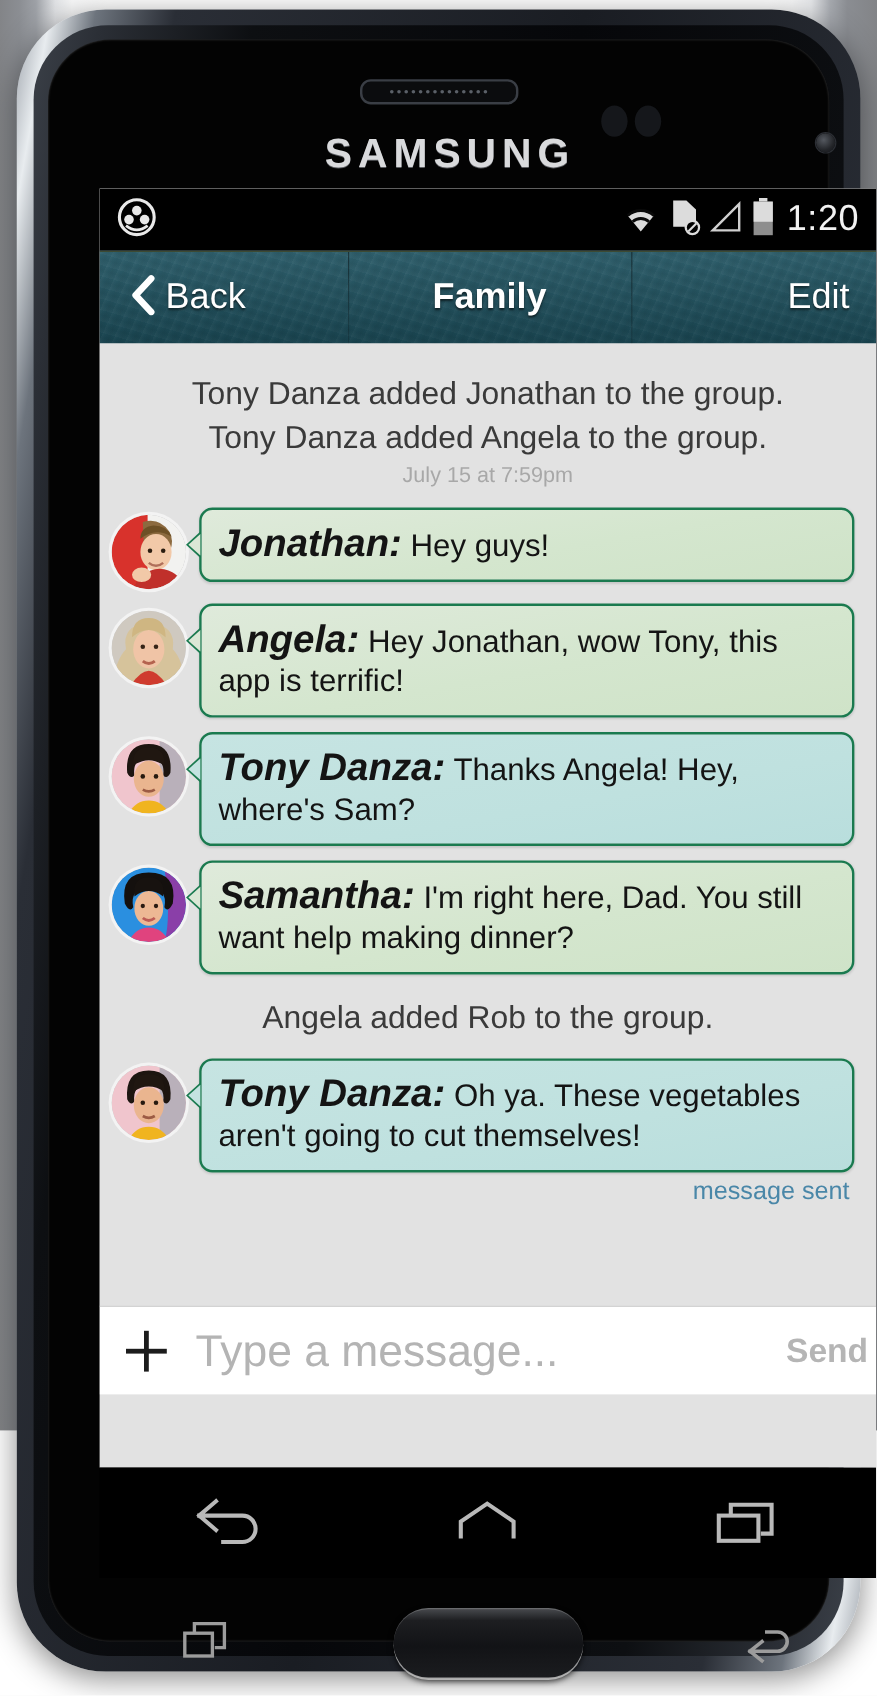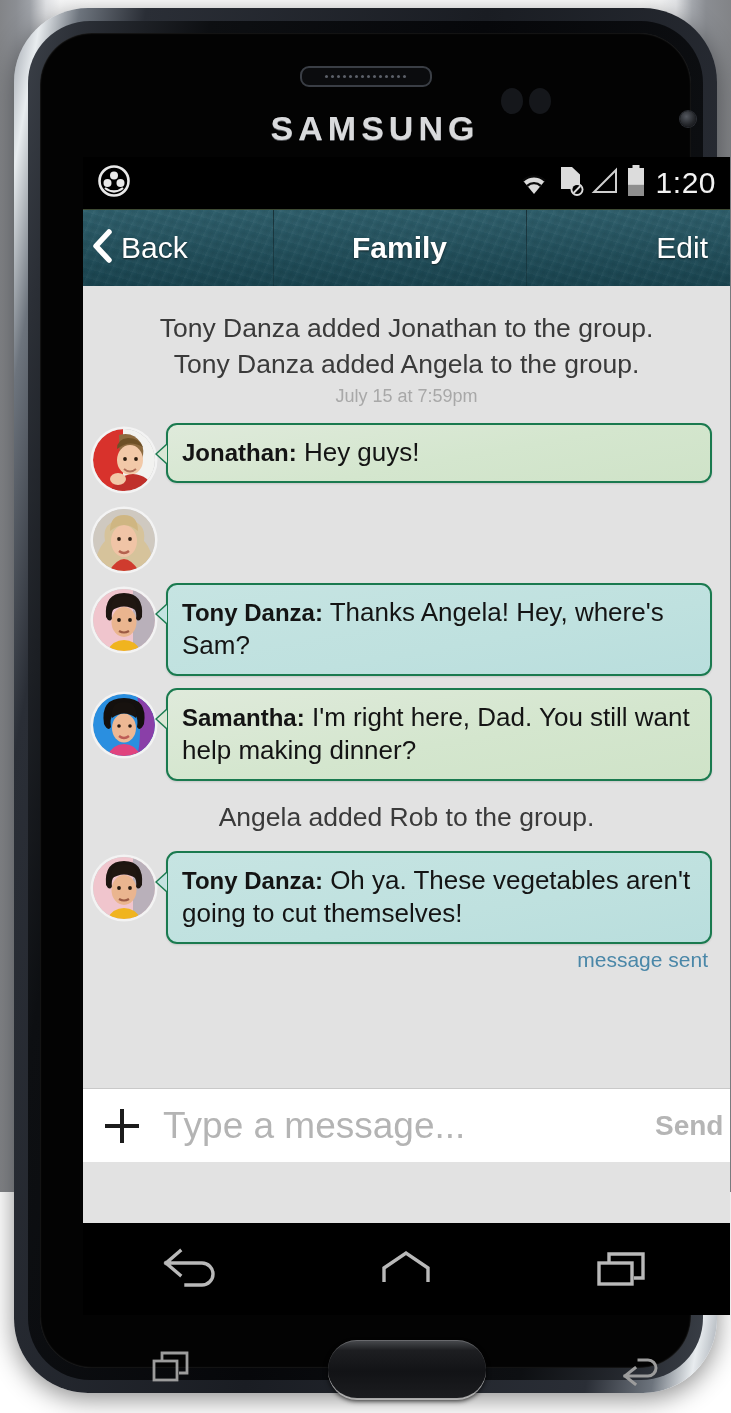--- a/index.html
+++ b/index.html
@@ -52,21 +52,21 @@
 
   
   .navbar{position:relative;height:76px;display:flex;align-items:stretch;
       background:
         linear-gradient(180deg,rgba(255,255,255,.07),rgba(0,0,0,.18)),
         repeating-linear-gradient(114deg,rgba(255,255,255,.035) 0px,rgba(255,255,255,0) 3px,rgba(0,0,0,.045) 6px,rgba(255,255,255,0) 10px),
         repeating-linear-gradient(16deg,rgba(255,255,255,.03) 0px,rgba(0,0,0,.04) 5px,rgba(255,255,255,0) 9px),
         #1e5260;
       border-top:1px solid #3d4a33;}
   .nav-seg{display:flex;align-items:center;position:relative;}
-  .nav-left{width:182px;padding-left:8px;}
+  .nav-left{width:182px;padding-left:25px;}
   .nav-mid{flex:1;justify-content:center;}
   .nav-right{width:182px;justify-content:flex-end;padding-right:22px;}
   .nav-seg + .nav-seg::before{content:"";position:absolute;left:0;top:0;bottom:0;width:1px;
       background:linear-gradient(180deg,rgba(0,0,0,.45),rgba(0,0,0,.15));}
   .nav-label{color:#fff;font-size:30px;text-shadow:0 1px 2px rgba(0,0,0,.55);}
   .nav-title{color:#fff;font-size:30px;font-weight:bold;text-shadow:0 1px 2px rgba(0,0,0,.6);}
   .chev{display:inline-block;margin-right:8px;}
 
   
   .convo{height:802px;background:#e2e2e2;padding:10px 0 0 0;box-sizing:border-box;overflow:hidden;}
@@ -80,21 +80,21 @@
   .avatar svg{display:block;width:62px;height:62px;}
 
   .bubblewrap{position:relative;margin-left:11px;flex:1;}
   .tail{position:absolute;left:-11px;top:20px;width:0;height:0;
       border-top:11px solid transparent;border-bottom:11px solid transparent;border-right:12px solid #1a7a4f;}
   .tail i{position:absolute;left:2px;top:-9px;width:0;height:0;
       border-top:9px solid transparent;border-bottom:9px solid transparent;border-right:10px solid #d6e8d0;}
   .bubble{border:2px solid #1a7a4f;border-radius:11px;padding:11px 14px 12px 14px;
       box-shadow:0 1px 2px rgba(0,0,0,.12);}
   .bubble .txt{font-size:26px;line-height:33px;color:#141414;}
-  .bubble .who{font-weight:bold;font-size:24px;}
+  .bubble .who{font-weight:bold;font-size:32px;font-style:italic;}
 
   .b-other{background:linear-gradient(170deg,#dfeadb 0%,#d4e6ce 55%,#cfe3c8 100%);}
   .b-other .tail i{border-right-color:#dbe7d6;}
   .b-self{background:linear-gradient(170deg,#c6e4e2 0%,#bfe1df 60%,#b9dedd 100%);}
   .b-self .tail i{border-right-color:#c4e3e1;}
 
   .sent{text-align:right;color:#4a87a8;font-size:21px;padding:2px 22px 0 0;}
 
   
   .inputbar{height:74px;background:#fff;display:flex;align-items:center;padding:0 22px;
@@ -278,20 +278,31 @@
                     <path d="M0 62 q4 -22 12 -30 q-4 -20 19 -22 q23 2 20 22 q8 8 11 30 Z" fill="#d6c39b"></path>
                     <ellipse cx="31" cy="32" rx="13" ry="16" fill="#f0c4a6"></ellipse>
                     <path d="M17 22 q14 -12 28 0 q0 -16 -14 -16 q-14 0 -14 16Z" fill="#cfb682"></path>
                     <circle cx="26" cy="30" r="1.9" fill="#352418"></circle>
                     <circle cx="37" cy="30" r="1.9" fill="#352418"></circle>
                     <path d="M26 42 q5 4 10 0" fill="none" stroke="#b4634f" stroke-width="2.4"></path>
                     <path d="M16 62 q8 -12 15 -12 q7 0 15 12 Z" fill="#cf3b2e"></path>
                   </g>
                 </svg>
               </div>
+              <div class="bubblewrap">
+                <div class="bubble b-other">
+                  <div class="tail">
+                      <i></i>
+                    </div>
+                  <div class="txt">
+                    <span class="who">Angela:</span>
+                    <span>Hey Jonathan, wow Tony, this app is terrific!</span>
+                  </div>
+                </div>
+              </div>
             </div>
 
             <div class="row">
               <div class="avatar">
                 <svg viewBox="0 0 62 62">
                   <defs>
                       <clipPath id="c3">
                         <circle cx="31" cy="31" r="31"></circle>
                       </clipPath>
                     </defs>

